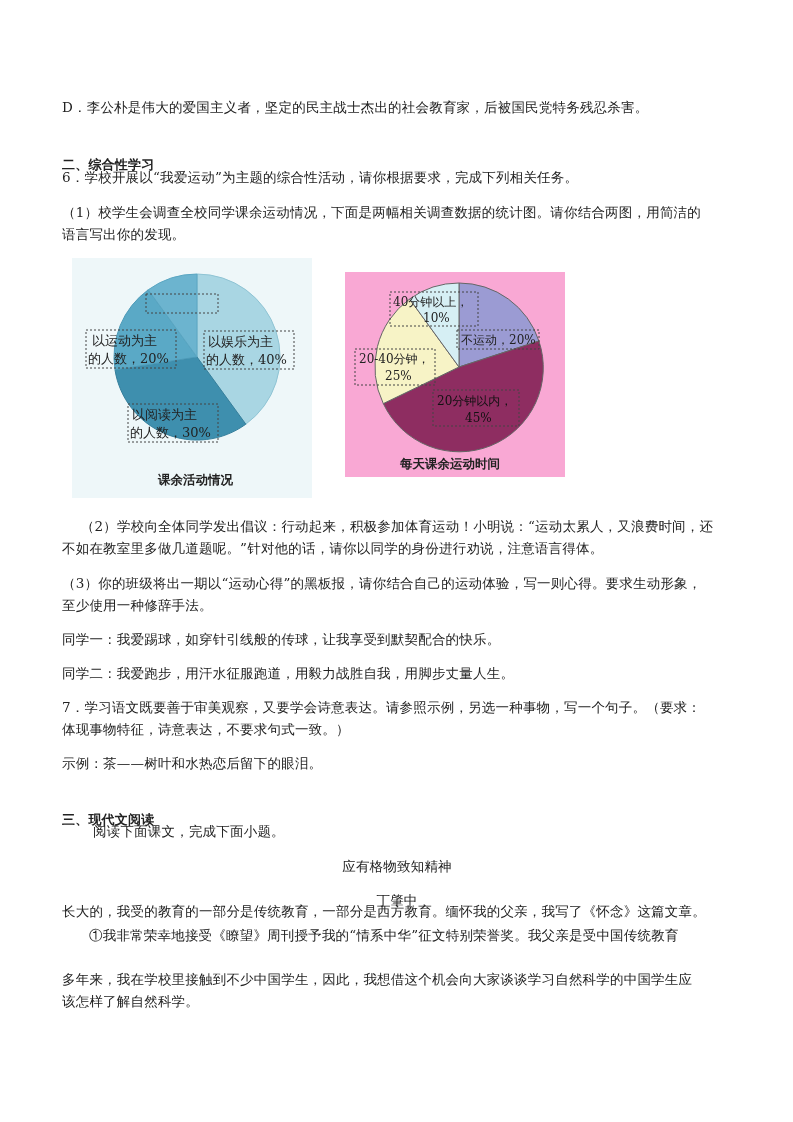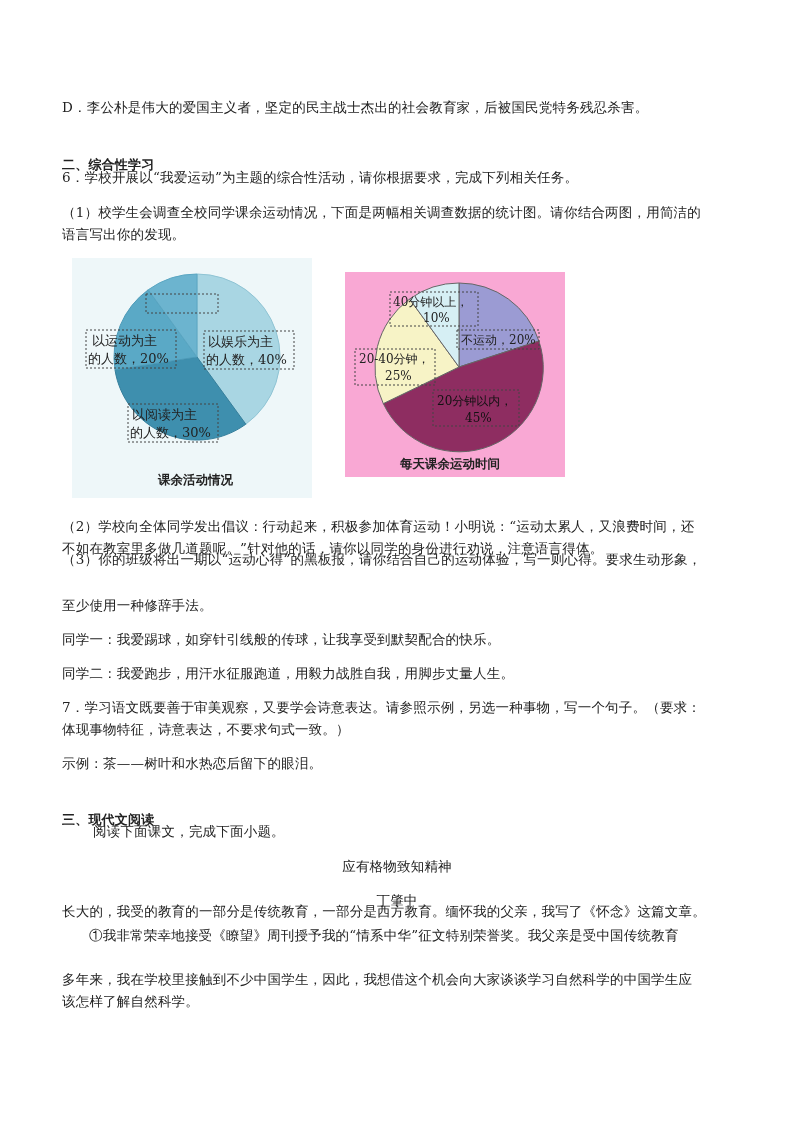--- a/index.html
+++ b/index.html
@@ -77,23 +77,23 @@
     <rect x="10" y="77" width="80" height="36" fill="none" stroke="#444" stroke-dasharray="2,2" stroke-width="1"></rect>
     <text x="14" y="91" font-size="12" fill="#222">20-40分钟，</text>
     <text x="40" y="108" font-size="12" fill="#222">25%</text>
     <rect x="88" y="118" width="86" height="36" fill="none" stroke="#444" stroke-dasharray="2,2" stroke-width="1"></rect>
     <text x="92" y="133" font-size="12" fill="#111">20分钟以内，</text>
     <text x="120" y="150" font-size="12" fill="#111">45%</text>
     <text x="55" y="196" class="cap">每天课余运动时间</text>
   </svg>
 </div>
 
-<div class="line" style="top:515px;">（2）学校向全体同学发出倡议：行动起来，积极参加体育运动！小明说：“运动太累人，又浪费时间，还</div>
+<div class="line" style="top:515px;text-align:center;">（2）学校向全体同学发出倡议：行动起来，积极参加体育运动！小明说：“运动太累人，又浪费时间，还</div>
 <div class="line" style="top:537px;">不如在教室里多做几道题呢。”针对他的话，请你以同学的身份进行劝说，注意语言得体。</div>
-<div class="line" style="top:548px;">（3）你的班级将出一期以“运动心得”的黑板报，请你结合自己的运动体验，写一则心得。要求生动形象，</div>
+<div class="line" style="top:572px;">（3）你的班级将出一期以“运动心得”的黑板报，请你结合自己的运动体验，写一则心得。要求生动形象，</div>
 <div class="line" style="top:594px;">至少使用一种修辞手法。</div>
 <div class="line" style="top:628px;">同学一：我爱踢球，如穿针引线般的传球，让我享受到默契配合的快乐。</div>
 <div class="line" style="top:662px;">同学二：我爱跑步，用汗水征服跑道，用毅力战胜自我，用脚步丈量人生。</div>
 <div class="line" style="top:696px;">7．学习语文既要善于审美观察，又要学会诗意表达。请参照示例，另选一种事物，写一个句子。（要求：</div>
 <div class="line" style="top:718px;">体现事物特征，诗意表达，不要求句式一致。）</div>
 <div class="line" style="top:752px;">示例：茶——树叶和水热恋后留下的眼泪。</div>
 <div class="line bold" style="top:786px;">三、现代文阅读</div>
 <div class="line" style="top:820px;margin-left:31px;">阅读下面课文，完成下面小题。</div>
 <div class="line center" style="top:855px;">应有格物致知精神</div>
 <div class="line center" style="top:889px;">丁肇中</div>

